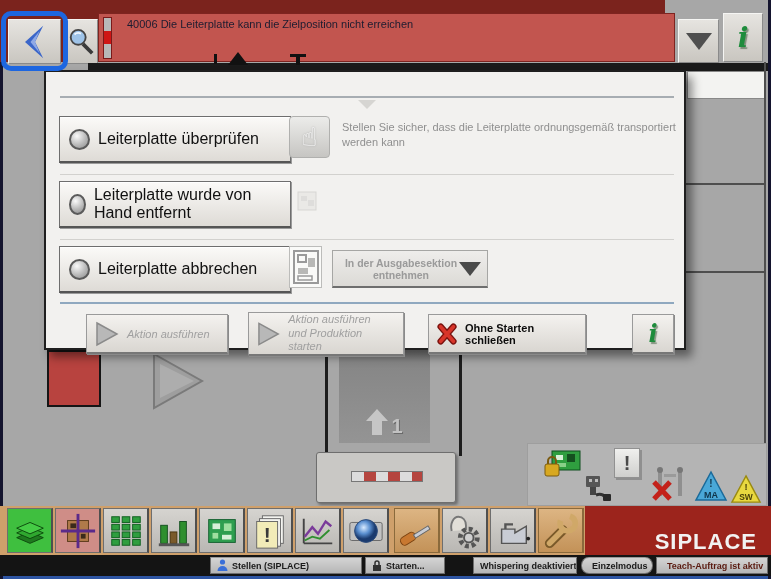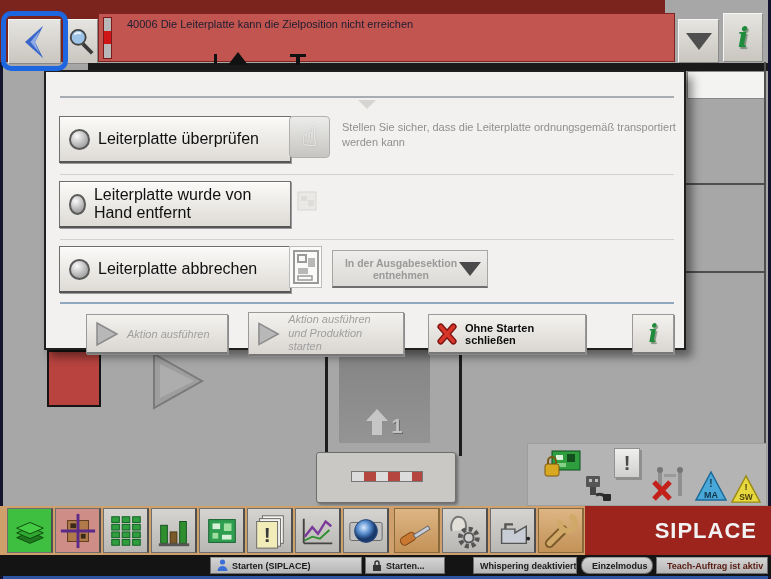--- a/index.html
+++ b/index.html
@@ -89,21 +89,21 @@
   .act-label-en { font-size:11px; font-weight:bold; color:#0c0c0c; }
   .two-line { display:flex; flex-direction:column; line-height:1.25; text-align:left; }
   
   .taskbar { position:absolute; left:0; top:506px; width:771px; height:49px; background:#cfa06b; }
   .tb-item { position:absolute; top:2px; width:46px; height:45px; border:1px solid #6e6e6e; border-right:2px solid #4f4f4f;
     background:linear-gradient(#d6d4d0,#b9b7b3); display:flex; align-items:center; justify-content:center; cursor:pointer; }
   .tb-item.green { background:#3fbf3f; }
   .tb-item.pink { background:#cf8d87; }
   .tb-item.tan { background:linear-gradient(#ddb583,#c39258); border-color:#8a6a3c; }
   .siplace-block { position:absolute; left:585px; top:0; width:186px; height:49px; background:#9c241c;
-    display:flex; align-items:center; justify-content:flex-end; padding-right:14px; }
+    display:flex; align-items:flex-end; justify-content:flex-end; padding-right:14px; }
   .siplace-text { font-size:22px; font-weight:bold; color:#f2f2f2; letter-spacing:1px; }
   
   .status-bar { position:absolute; left:0; top:555px; width:771px; height:21px; background:#141414; }
   .sb-time { position:absolute; left:4px; top:20px; font-size:10px; color:#d8d8d8;margin-top:43px; }
   .seg { position:absolute; top:2px; height:17px; background:linear-gradient(#d4d4d4,#b6b6b6);
     border:1px solid #6e6e6e; border-top-color:#999; display:flex; align-items:center; gap:4px;
     padding:0 6px; font-size:9px; font-weight:bold; color:#1a1a1a; white-space:nowrap; overflow:hidden; }
   .seg.teach { color:#5a1a10; }
 </style>
 </head>
@@ -391,21 +391,21 @@
     </div>
   </div>
 
   <div class="status-bar">
     <span class="sb-time">07:29:35</span>
     <div class="seg" style="left:210px; width:152px;">
       <svg width="11" height="13" viewBox="0 0 11 13">
         <circle cx="5.5" cy="3" r="2.6" fill="#3a6fd8"></circle>
         <path d="M0.5 12 a5 5 0 0 1 10 0 Z" fill="#3a6fd8"></path>
       </svg>
-      <span>Starten (SIPLACE)</span>
+      <span>Stellen (SIPLACE)</span>
     </div>
     <div class="seg" style="left:365px; width:80px;">
       <svg width="10" height="12" viewBox="0 0 10 12">
         <rect x="1" y="5" width="8" height="6" fill="#333"></rect>
         <path d="M3 5 v-2 a2 2 0 0 1 4 0 v2" fill="none" stroke="#333" stroke-width="1.5"></path>
       </svg>
       <span>Starten...</span>
     </div>
     <div class="seg" style="left:473px; width:104px;">
       <span>Whispering deaktiviert</span>

